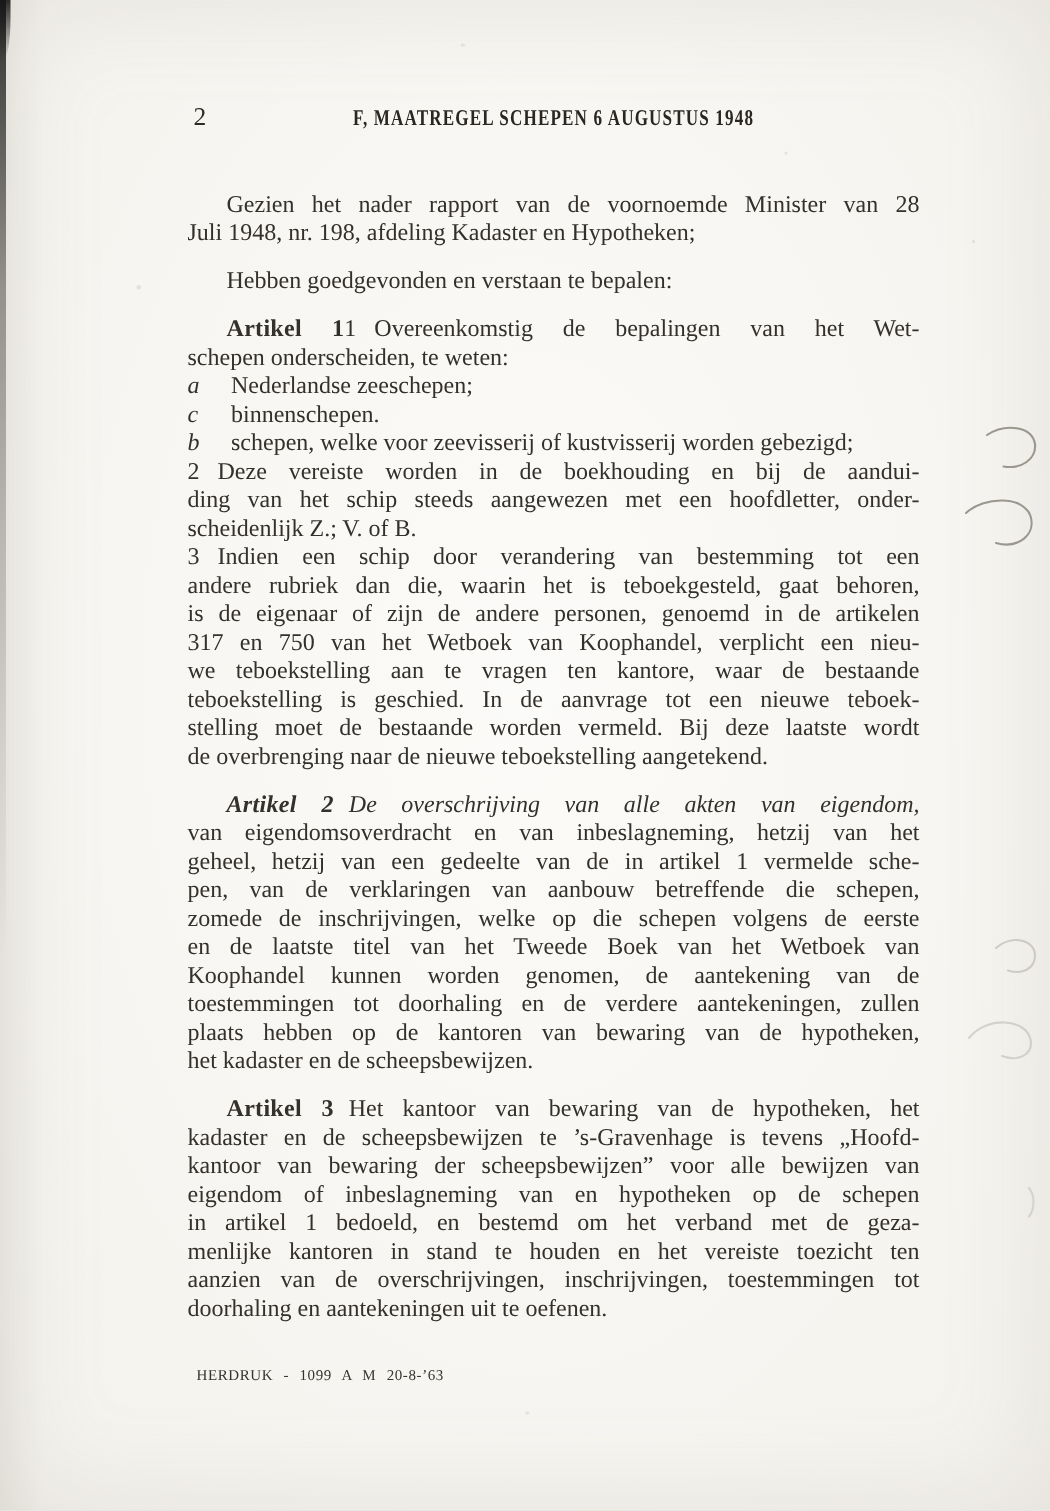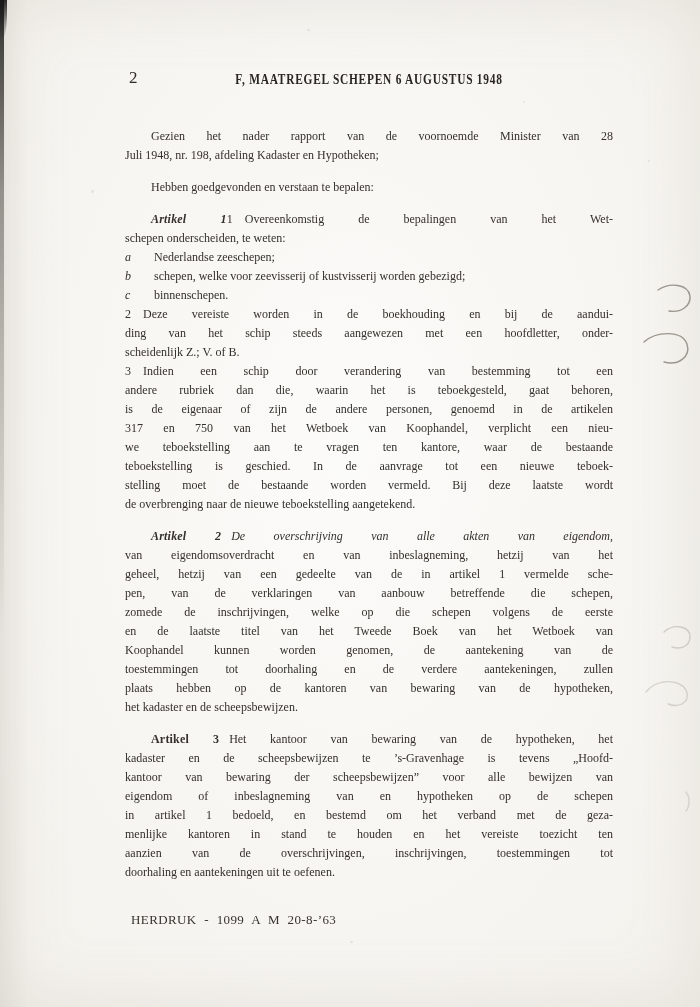--- a/index.html
+++ b/index.html
@@ -13,29 +13,29 @@
     font-family:"Liberation Serif", serif;
     color:#34302b;
   }
   .page-number { position:absolute; left:129px; top:68px; font-size:17px; color:#2e2b26; }
   .running-header {
     position:absolute; left:125px; top:71px; width:488px;
     text-align:center; font-weight:bold; font-size:15px; letter-spacing:1px;
     transform:scaleX(0.76); transform-origin:50% 50%;
     color:#2a2722; white-space:nowrap;
   }
-  .text-column { position:absolute; left:125px; top:127px; width:488px; font-size:12px; line-height:19px; }
+  .text-column { position:absolute; left:125px; top:127px; width:488px; font-size:16px; line-height:19px; }
   .paragraph + .paragraph { margin-top:13px; }
   .line { height:19px; }
   .just { text-align:justify; text-align-last:justify; }
   .b { font-weight:bold; letter-spacing:0.2px; }
   .i { font-style:italic; }
   .fw { display:inline-block; font-style:italic; }
   .imprint-footer {
-    position:absolute; left:131px; top:912px; font-size:13px;
+    position:absolute; left:131px; top:912px; font-size:10px;
     letter-spacing:0.4px; word-spacing:4px; color:#37332d; white-space:nowrap;text-align:right;
   }
   .edge-streak {
     position:absolute; left:0; top:0; width:4px; height:640px;
     background:linear-gradient(180deg,#2c2c2c 0%,#4a4a46 8%,rgba(80,78,72,0.55) 30%,
       rgba(100,97,90,0.35) 55%,rgba(120,116,106,0.15) 80%,rgba(130,126,116,0) 100%);
   }
   .edge-blob {
     position:absolute; left:0; top:0; width:7px; height:40px;
     background:linear-gradient(180deg,rgba(22,22,22,0.9),rgba(22,22,22,0));
@@ -54,25 +54,25 @@
 
   <div class="text-column">
       <div class="paragraph">
         <div class="line just" style="padding-left: 26px;"><span>Gezien het nader rapport van de voornoemde Minister van 28</span></div>
         <div class="line"><span>Juli 1948, nr. 198, afdeling Kadaster en Hypotheken;</span></div>
       </div>
       <div class="paragraph">
         <div class="line" style="padding-left: 26px;"><span>Hebben goedgevonden en verstaan te bepalen:</span></div>
       </div>
       <div class="paragraph">
-        <div class="line just" style="padding-left: 26px;"><span class="b" style=" font-style: italic;">Artikel 1</span><span style="margin-right: 12px;">1</span><span>Overeenkomstig de bepalingen van het Wet-</span></div>
+        <div class="line just" style="padding-left: 26px;"><span class="b" style="">Artikel 1</span><span style="margin-right: 12px;">1</span><span>Overeenkomstig de bepalingen van het Wet-</span></div>
         <div class="line"><span>schepen onderscheiden, te weten:</span></div>
         <div class="line"><span class="i fw" style="width: 29px;">a</span><span>Nederlandse zeeschepen;</span></div>
+        <div class="line"><span class="i fw" style="width: 29px;">c</span><span>binnenschepen.</span></div>
         <div class="line"><span class="i fw" style="width: 29px;">b</span><span>schepen, welke voor zeevisserij of kustvisserij worden gebezigd;</span></div>
-        <div class="line"><span class="i fw" style="width: 29px;">c</span><span>binnenschepen.</span></div>
         <div class="line just"><span style="margin-right: 12px;">2</span><span>Deze vereiste worden in de boekhouding en bij de aandui-</span></div>
         <div class="line just"><span>ding van het schip steeds aangewezen met een hoofdletter, onder-</span></div>
         <div class="line"><span>scheidenlijk Z.; V. of B.</span></div>
         <div class="line just"><span style="margin-right: 12px;">3</span><span>Indien een schip door verandering van bestemming tot een</span></div>
         <div class="line just"><span>andere rubriek dan die, waarin het is teboekgesteld, gaat behoren,</span></div>
         <div class="line just"><span>is de eigenaar of zijn de andere personen, genoemd in de artikelen</span></div>
         <div class="line just"><span>317 en 750 van het Wetboek van Koophandel, verplicht een nieu-</span></div>
         <div class="line just"><span>we teboekstelling aan te vragen ten kantore, waar de bestaande</span></div>
         <div class="line just"><span>teboekstelling is geschied. In de aanvrage tot een nieuwe teboek-</span></div>
         <div class="line just"><span>stelling moet de bestaande worden vermeld. Bij deze laatste wordt</span></div>

